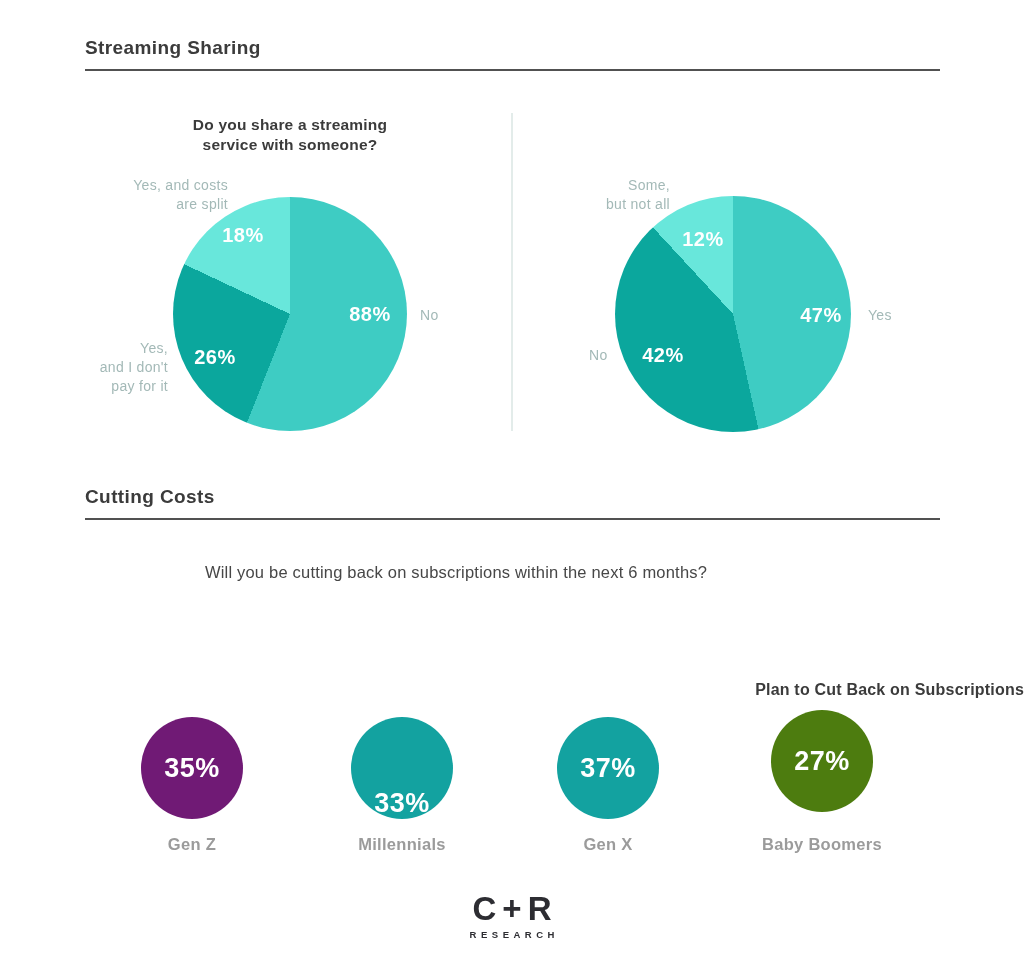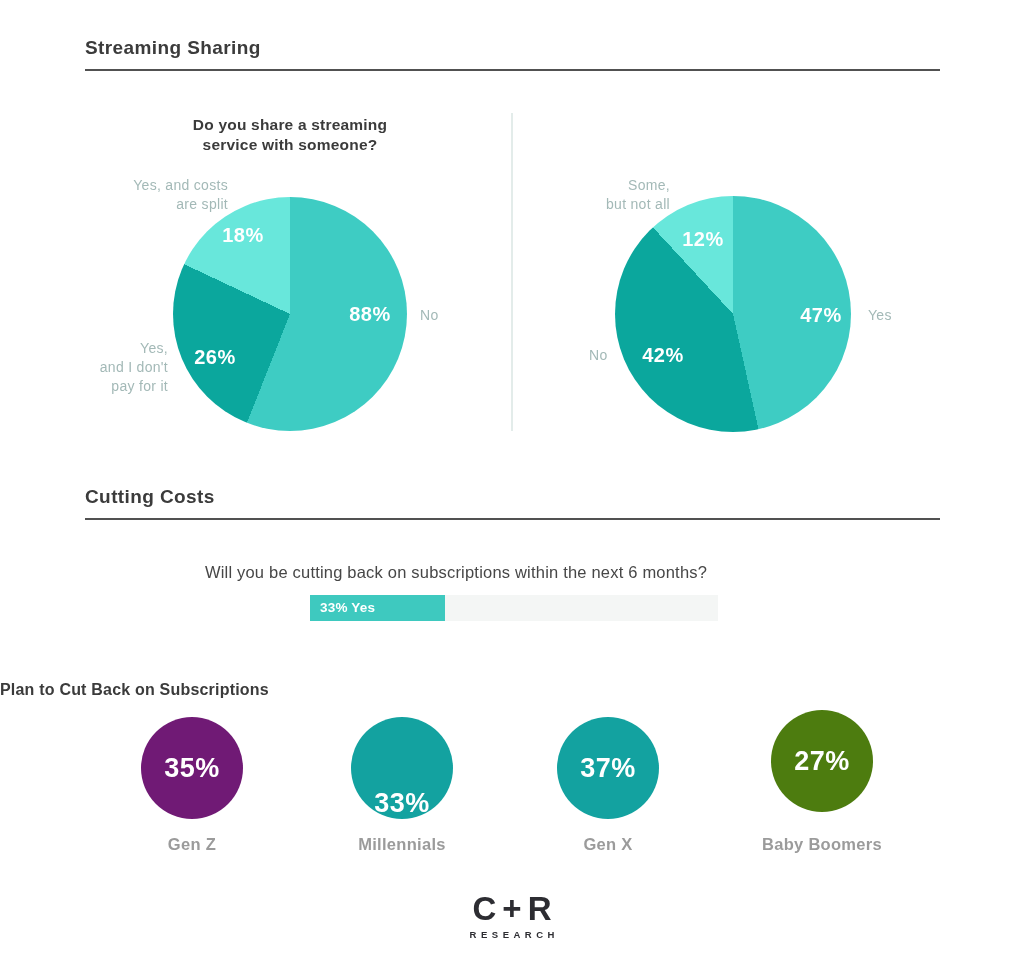--- a/index.html
+++ b/index.html
@@ -34,21 +34,21 @@
     letter-spacing:0.2px;
     margin-left:20px;
   }
   .bar-track { background:#f4f6f5; }
   .bar-fill {
     height:100%; background:#3ec9bf; color:#ffffff; font-weight:bold;
     font-size:13.5px; line-height:26px; padding-left:10px; white-space:nowrap;
     overflow:visible; letter-spacing:0.2px;
   }
   .plan-title {
-    left:0; width:1024px; text-align:left; font-weight:bold; font-size:16px;
+    left:0; width:1024px; text-align:right; font-weight:bold; font-size:16px;
     color:#3b3b3b; letter-spacing:0.2px;
   }
   .gen-circle {
     width:102px; height:102px; border-radius:50%; background:#13a2a0;
     display:flex; align-items:center; justify-content:center;
     color:#ffffff; font-weight:bold; font-size:27px; letter-spacing:0.5px;
   }
   .gen-label {
     width:160px; text-align:center; font-weight:bold; font-size:16.5px;
     color:#9b9b9b; letter-spacing:0.3px;
@@ -91,25 +91,20 @@
   <div class="abs pct" style="left:666px; top:228px;">12%</div>
   <div class="abs callout right-align" style="left:530px; top:176px; width:140px;">Some,
 but not all</div>
   <div class="abs callout" style="left:868px; top:306px;">Yes</div>
   <div class="abs callout" style="left:589px; top:346px;">No</div>
 
   <div class="abs section-title" style="left:85px; top:486px;">Cutting Costs</div>
   <div class="abs rule" style="left:85px; top:518px; width:855px;"></div>
 
   <div class="abs question" style="top:563px;">Will you be cutting back on subscriptions within the next 6 months?</div>
-  <div class="abs bar-track" style="left: 310px; top: 595px; width: 408px; height: 26px; background: rgb(244, 246, 245);">
-    <div class="bar-fill" style="width: 33%; background: rgb(62, 201, 191);">
-      <span>33% Yes</span>
-    </div>
-  </div>
 
   <div class="abs plan-title" style="top:681px;">Plan to Cut Back on Subscriptions</div>
 
   <div class="abs gen-circle" style="left: 141px; top: 717px; background: #701a75;">
     <span>35%</span>
   </div>
   <div class="abs gen-circle" style="left: 351px; top: 717px; background: rgb(19, 162, 160); align-items: flex-end;">
     <span>33%</span>
   </div>
   <div class="abs gen-circle" style="left: 557px; top: 717px; background: rgb(19, 162, 160);">

